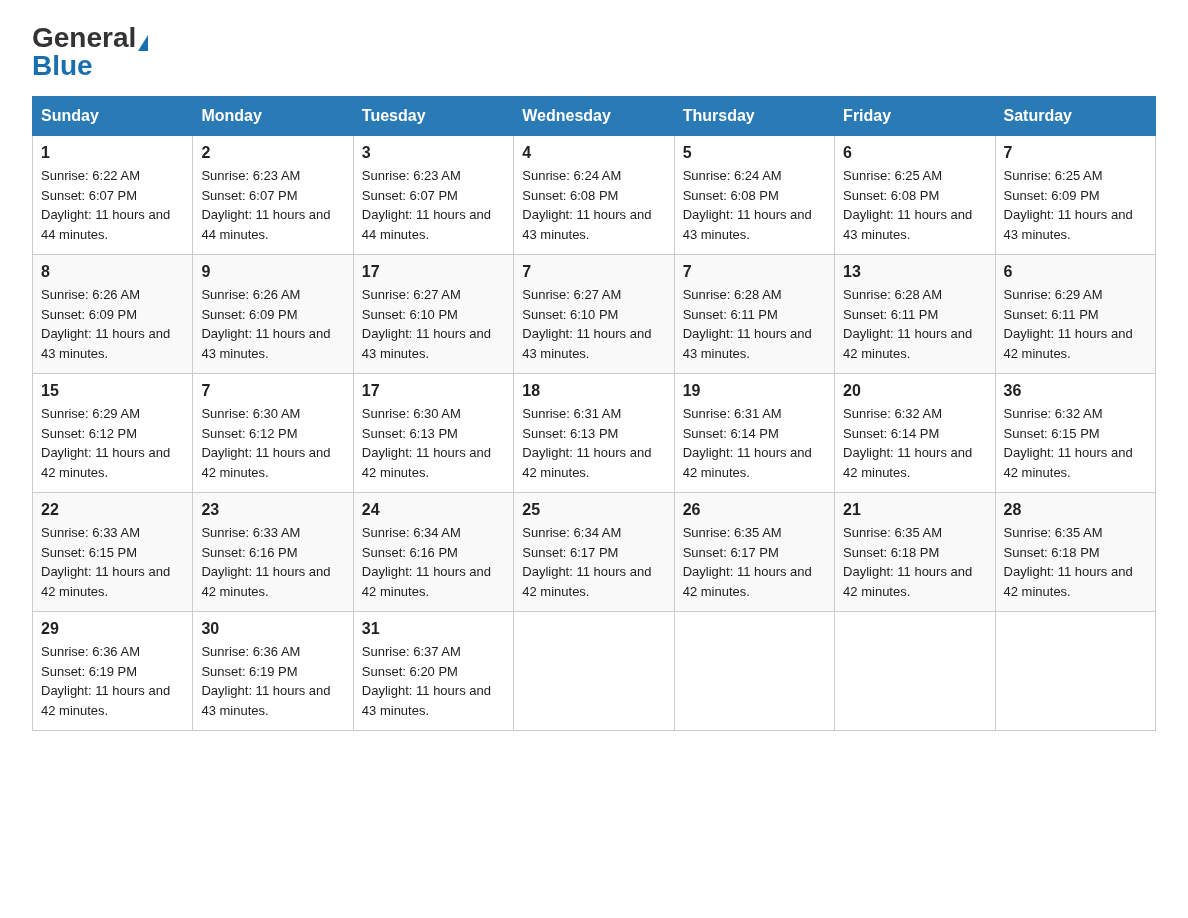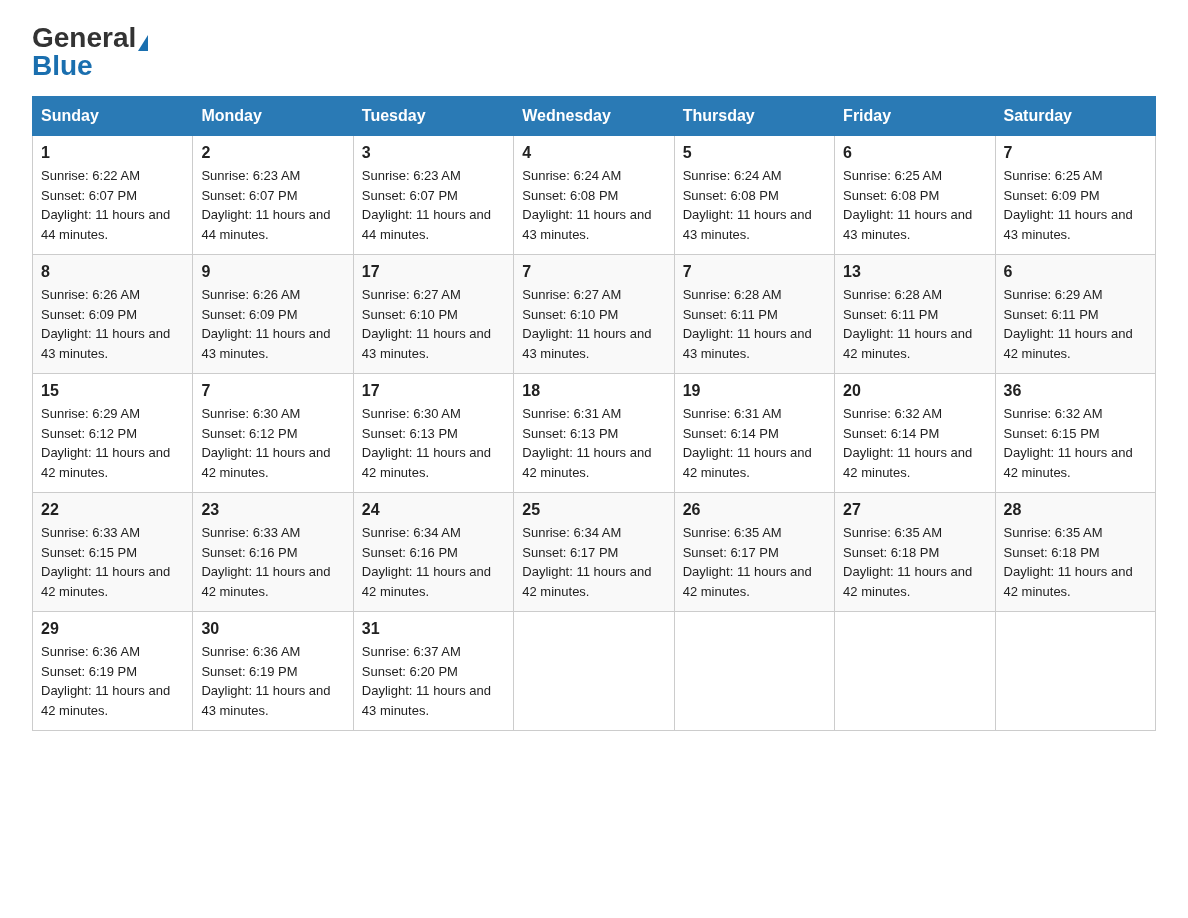--- a/index.html
+++ b/index.html
@@ -235,21 +235,21 @@
         </td>
         <td>
           <span class="day-number">25</span>
           <div class="day-info">Sunrise: 6:34 AM<br>Sunset: 6:17 PM<br>Daylight: 11 hours and 42 minutes.</div>
         </td>
         <td>
           <span class="day-number">26</span>
           <div class="day-info">Sunrise: 6:35 AM<br>Sunset: 6:17 PM<br>Daylight: 11 hours and 42 minutes.</div>
         </td>
         <td>
-          <span class="day-number">27</span>
+          <span class="day-number">21</span>
           <div class="day-info">Sunrise: 6:35 AM<br>Sunset: 6:18 PM<br>Daylight: 11 hours and 42 minutes.</div>
         </td>
         <td>
           <span class="day-number">28</span>
           <div class="day-info">Sunrise: 6:35 AM<br>Sunset: 6:18 PM<br>Daylight: 11 hours and 42 minutes.</div>
         </td>
       </tr>
       <tr>
         <td>
           <span class="day-number">29</span>

